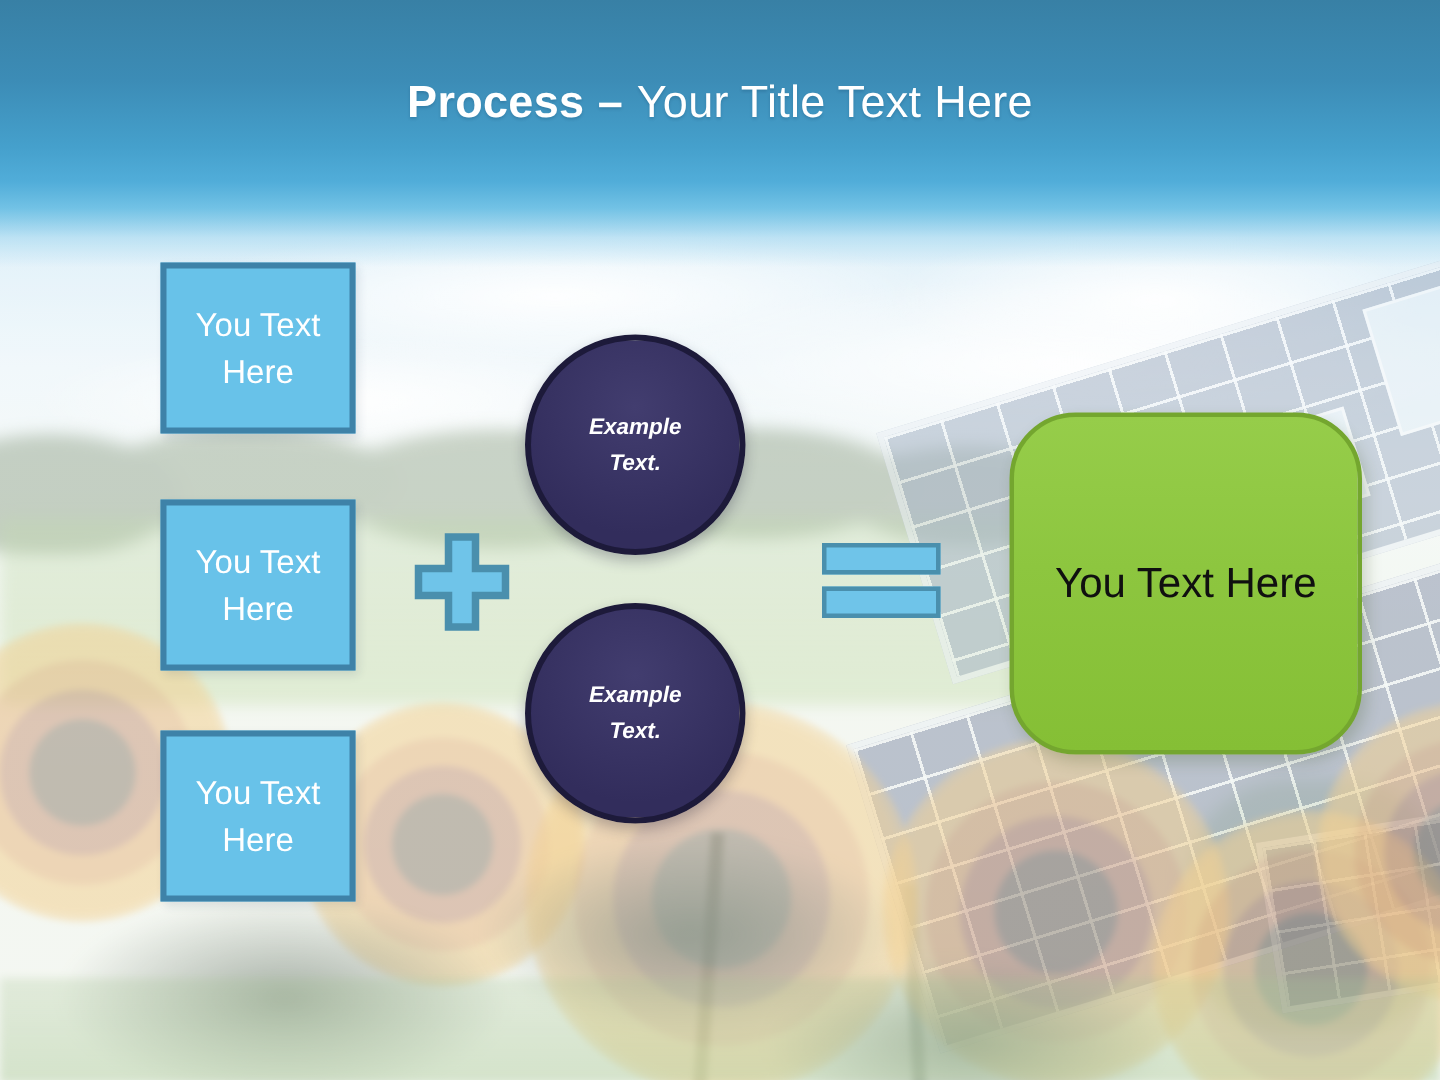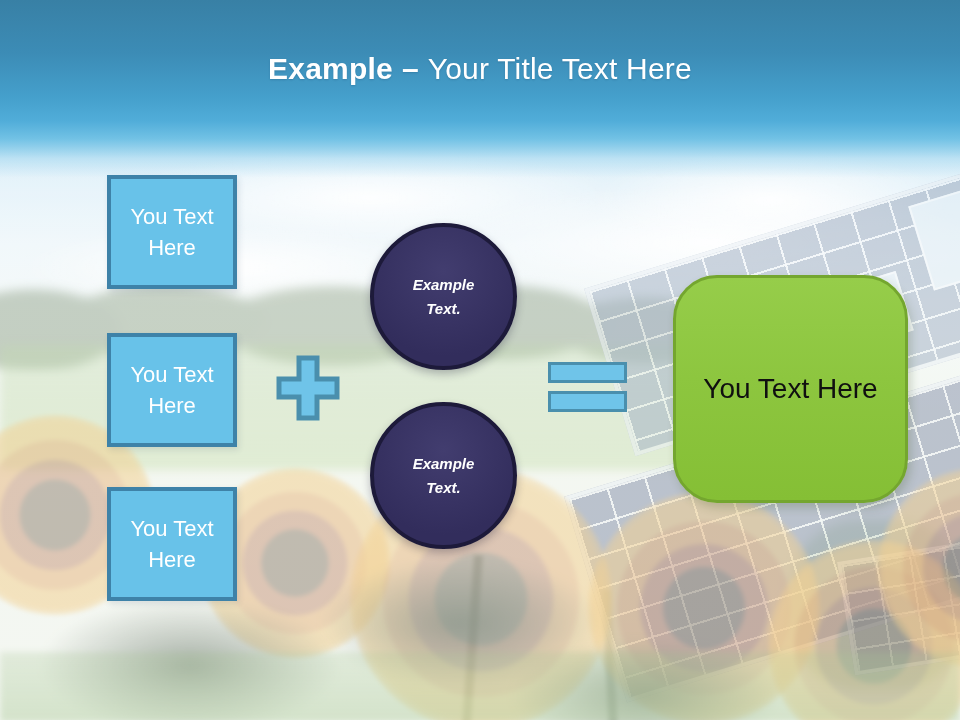--- a/index.html
+++ b/index.html
@@ -85,21 +85,21 @@
   .slide-title .sep{margin:0 .30em;}
   .input-box{position:absolute;left:107px;width:130px;height:114px;
     background:var(--accent-blue,#68C2E9);border:4px solid var(--accent-blue-border,#3E82A8);
     display:flex;align-items:center;justify-content:center;text-align:center;
     color:#fff;font-size:22px;line-height:1.42;
     box-shadow:2px 3px 6px rgba(30,60,90,.12);}
   .input-box.b1{top:175px;}
   .input-box.b2{top:333px;}
   .input-box.b3{top:487px;}
   .plus-icon{position:absolute;left:276px;top:355px;width:64px;height:66px;}
-  .stage-circle{position:absolute;left:370px;width:147px;height:147px;border-radius:50%;
+  .stage-circle{position:absolute;left:350px;width:147px;height:147px;border-radius:50%;
     background:radial-gradient(circle at 50% 32%,#423D6F 0%,#322D5C 72%);
     border:4px solid var(--navy-border,#1D1A3A);
     color:#fff;font-weight:bold;font-style:italic;font-size:15px;line-height:1.6;
     display:flex;align-items:center;justify-content:center;text-align:center;
     box-shadow:0 4px 9px rgba(20,20,45,.28);}
   .stage-circle.s1{top:223px;}
   .stage-circle.s2{top:402px;}
   .stage-circle span{display:block;width:92px;}
   .equals-icon{position:absolute;left:548px;top:362px;width:79px;}
   .equals-bar{width:79px;height:21px;background:var(--operator-blue,#6FC4E9);
@@ -146,21 +146,21 @@
     <div class="leaf l1"></div>
     <div class="leaf l2"></div>
     <div class="leaf l3"></div>
     <div class="grass"></div>
     <div class="wash"></div>
   </div>
 
   <div class="header-gradient"></div>
 
   <h1 class="slide-title" style="margin:0;font-weight:normal;">
-    <span class="hl">Example</span><span class="sep">–</span><span class="rest">Your Title Text Here</span>
+    <span class="hl">Process</span><span class="sep">–</span><span class="rest">Your Title Text Here</span>
   </h1>
 
   <div class="input-box b1">
     <span>You Text Here</span>
   </div>
   <div class="input-box b2">
     <span>You Text Here</span>
   </div>
   <div class="input-box b3">
     <span>You Text Here</span>

